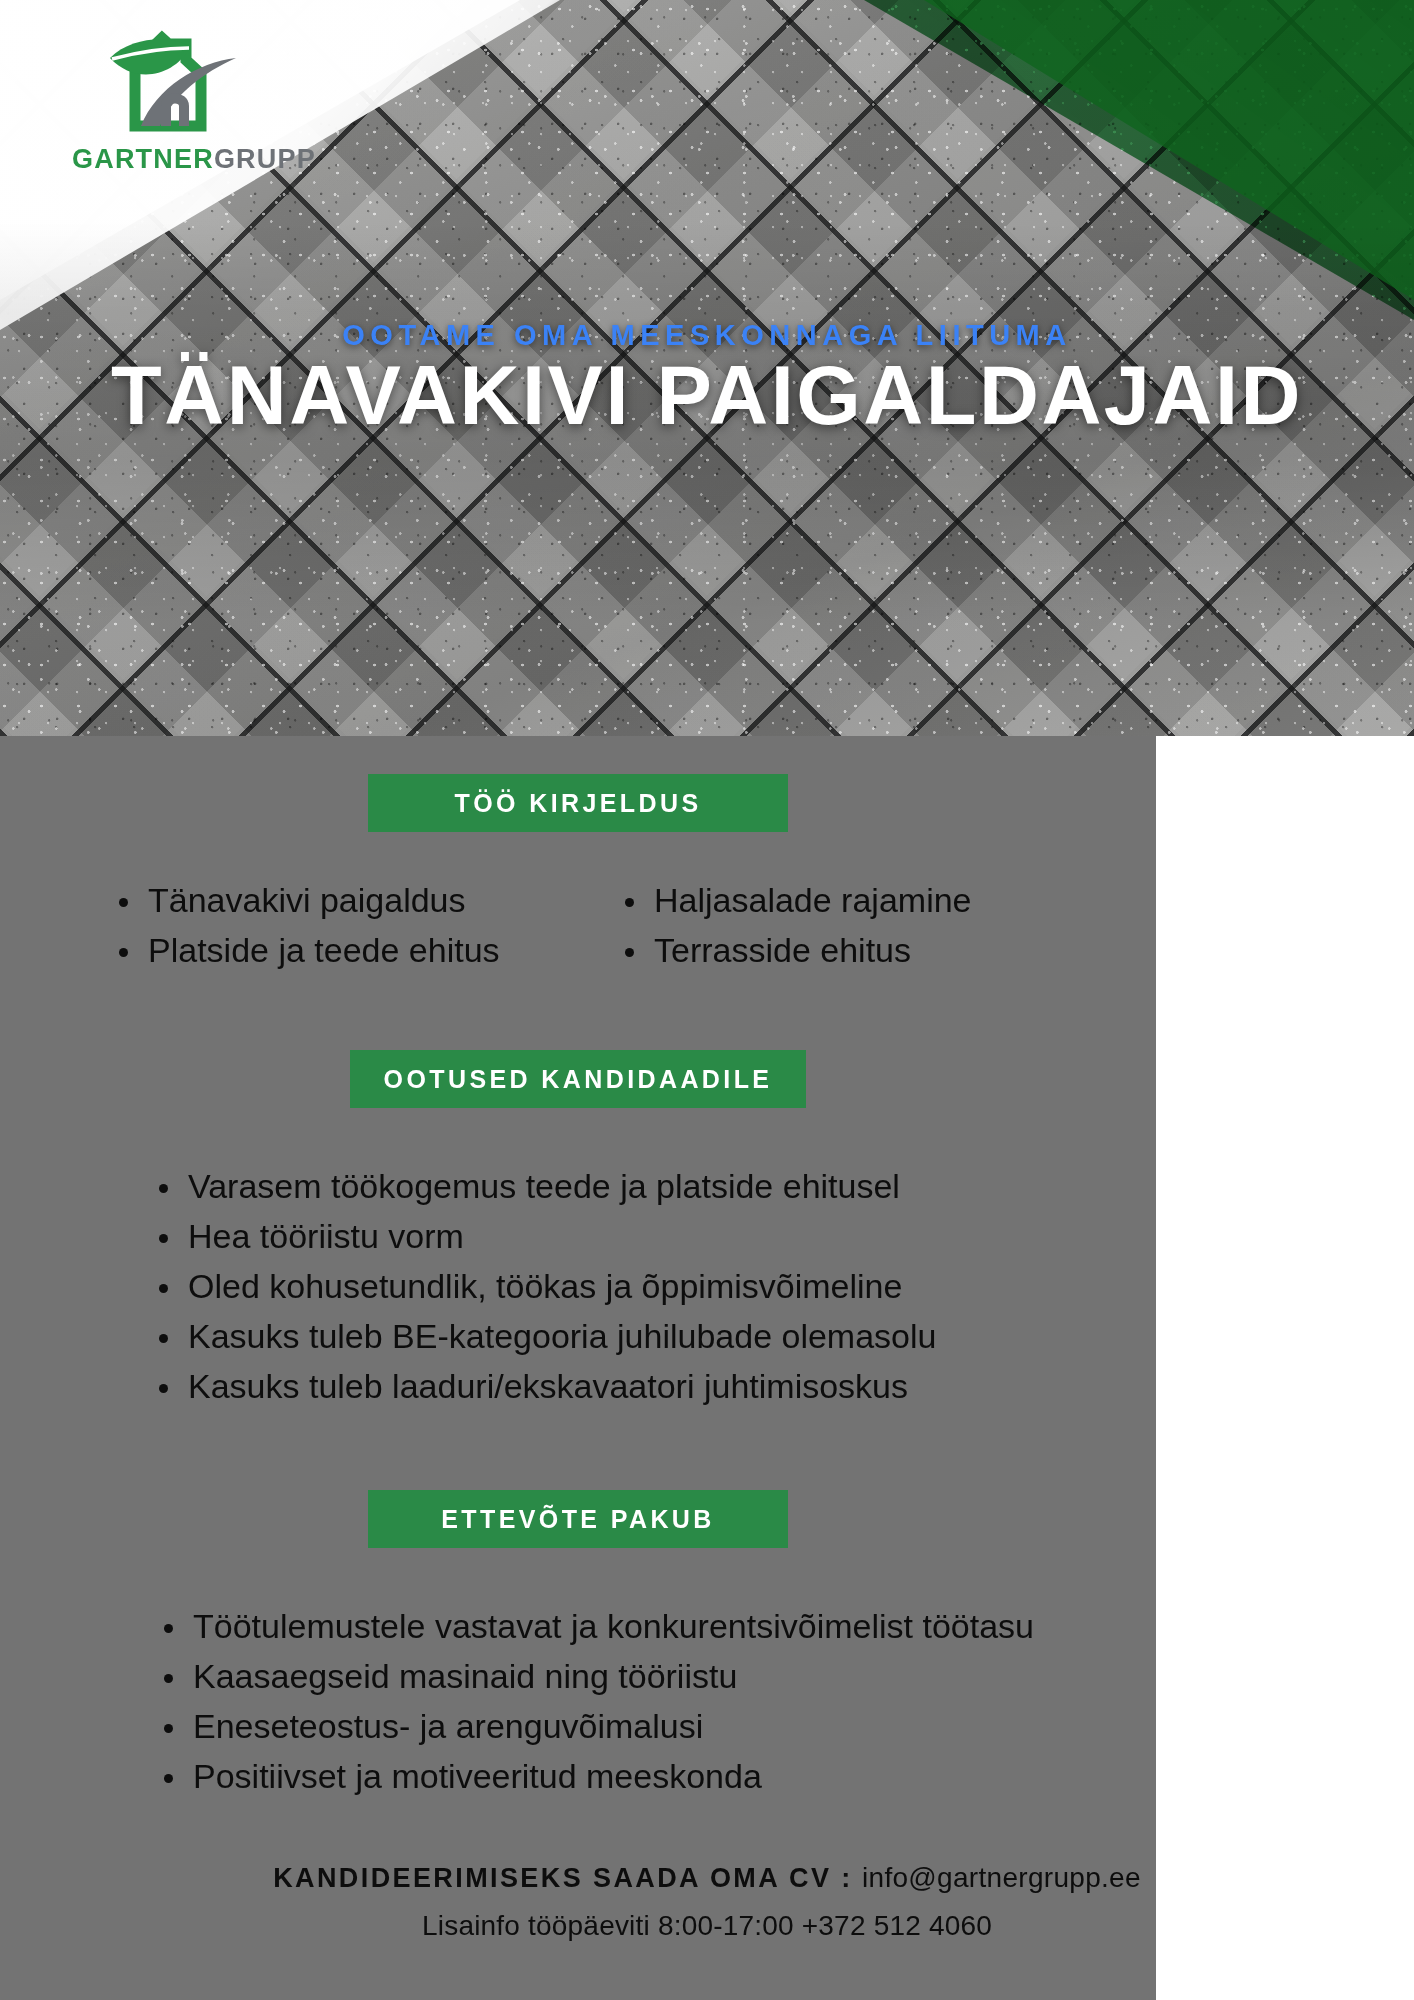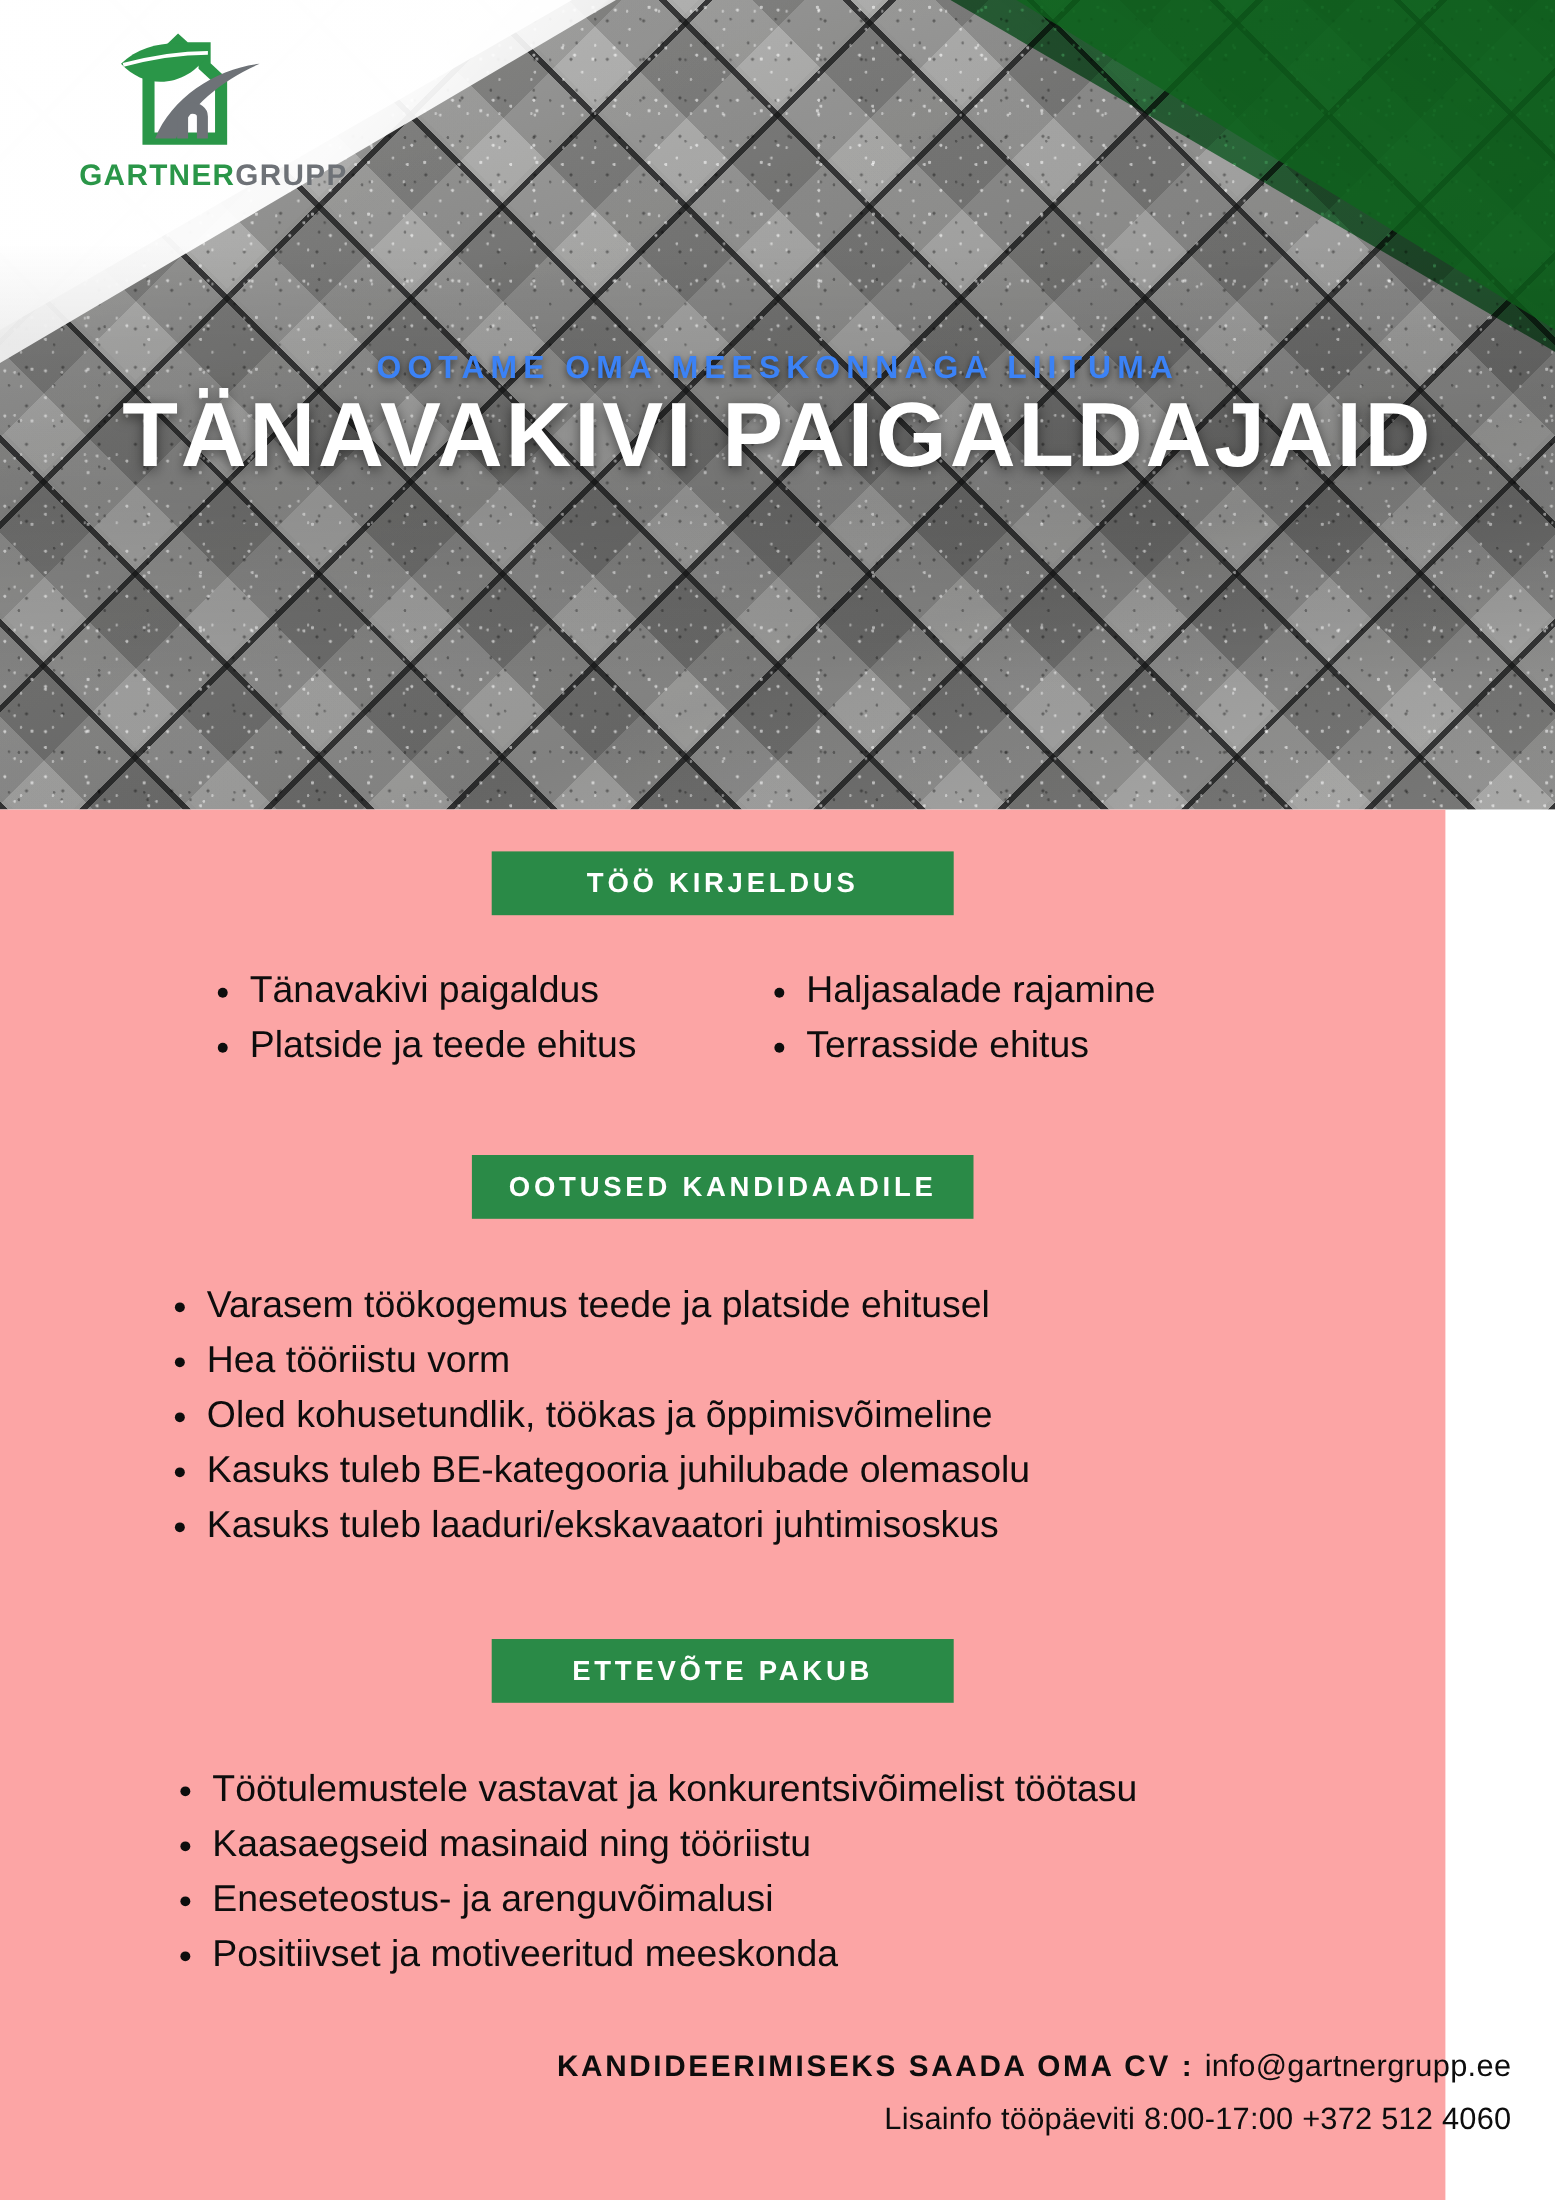--- a/index.html
+++ b/index.html
@@ -175,23 +175,23 @@
     line-height: 1.05;
     text-shadow: 0 3px 12px rgba(0,0,0,.5);
     white-space: nowrap;
   }
 
   
   .body-area {
     position: absolute;
     top: 736px;
     left: 0;
-    width: 1314px;
+    width: 1156px;
     height: 1264px;
-    background: #fca5a5;
+    background: #737373;
     z-index: 4;
   }
 
   .section { position: relative; }
 
   .badge {
     display: block;
     margin: 0 auto;
     background: #2a8a47;
     color: #ffffff;
@@ -246,21 +246,21 @@
   .offer-wrap { margin-top: 54px; padding-left: 155px; padding-right: 90px; }
 
   .spacer-req   { height: 74px; }
   .spacer-offer { height: 78px; }
 
   
   .footer {
     position: absolute;
     left: 0; right: 0;
     bottom: 58px;
-    text-align: right;
+    text-align: center;
     z-index: 6;
     padding: 0 40px;
   }
   .footer-cv {
     font-size: 27px;
     font-weight: 700;
     letter-spacing: 1.9px;
     color: #0d0d0d;
     white-space: nowrap;
   }

